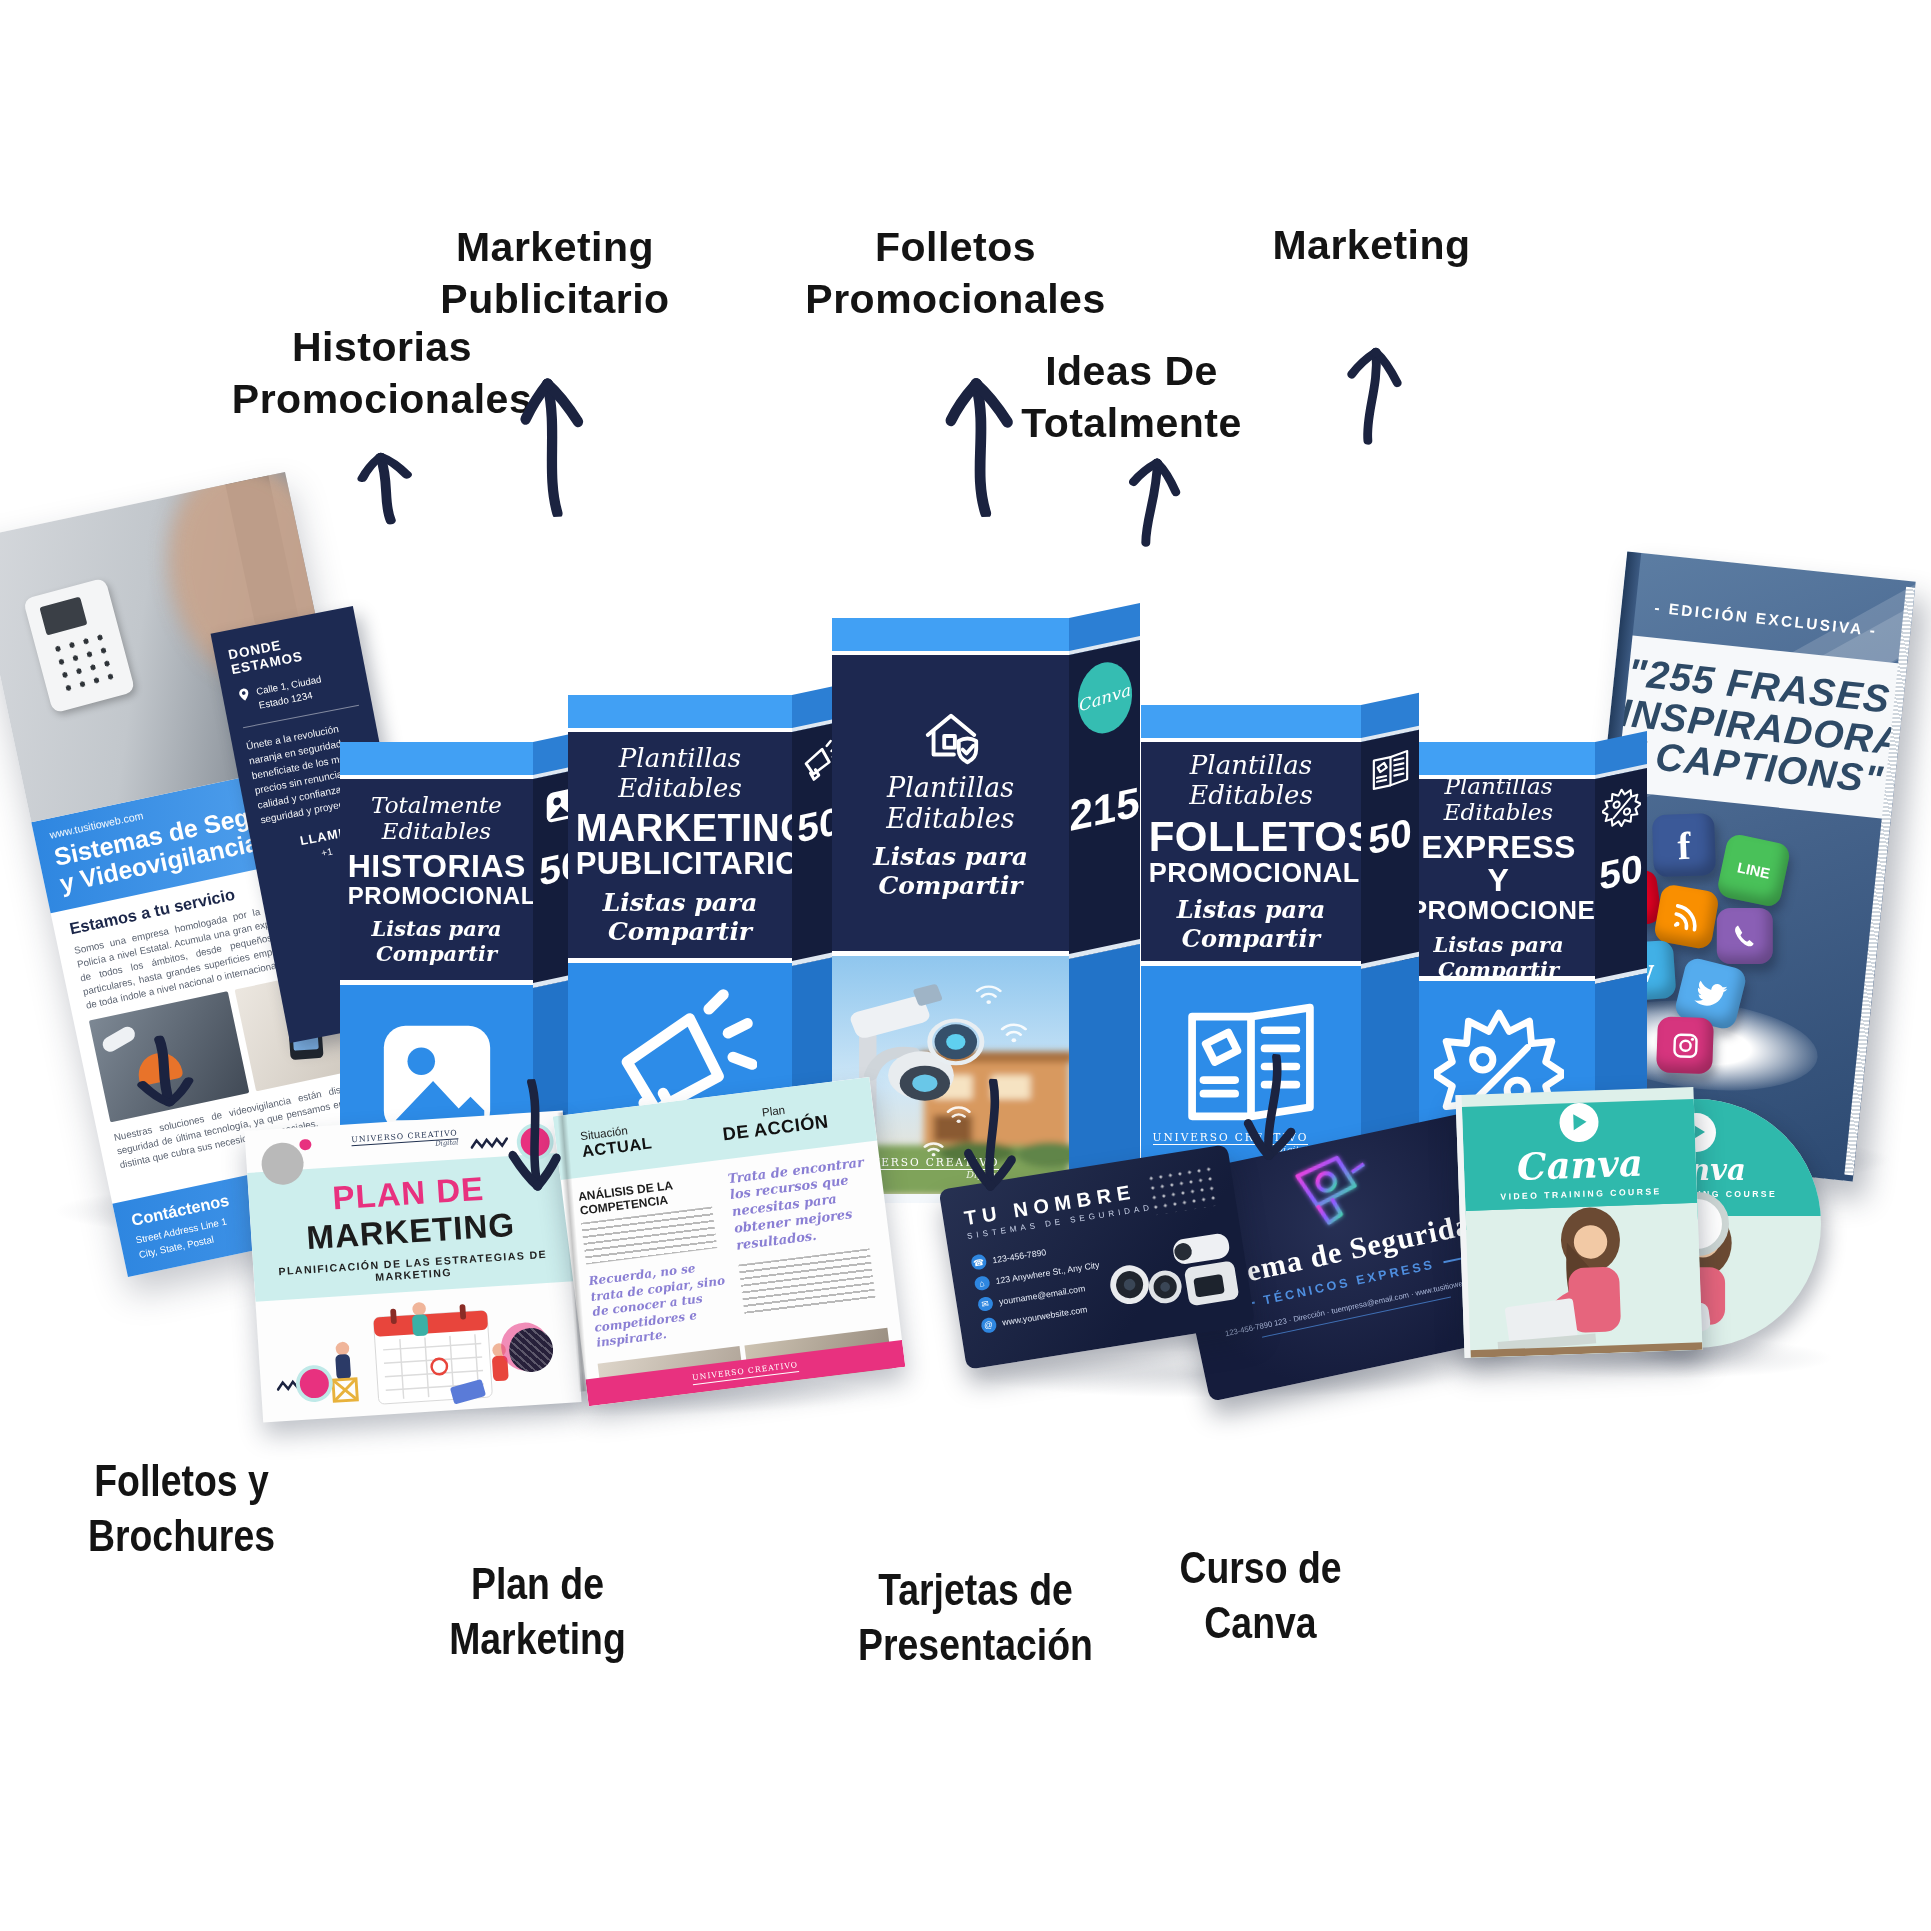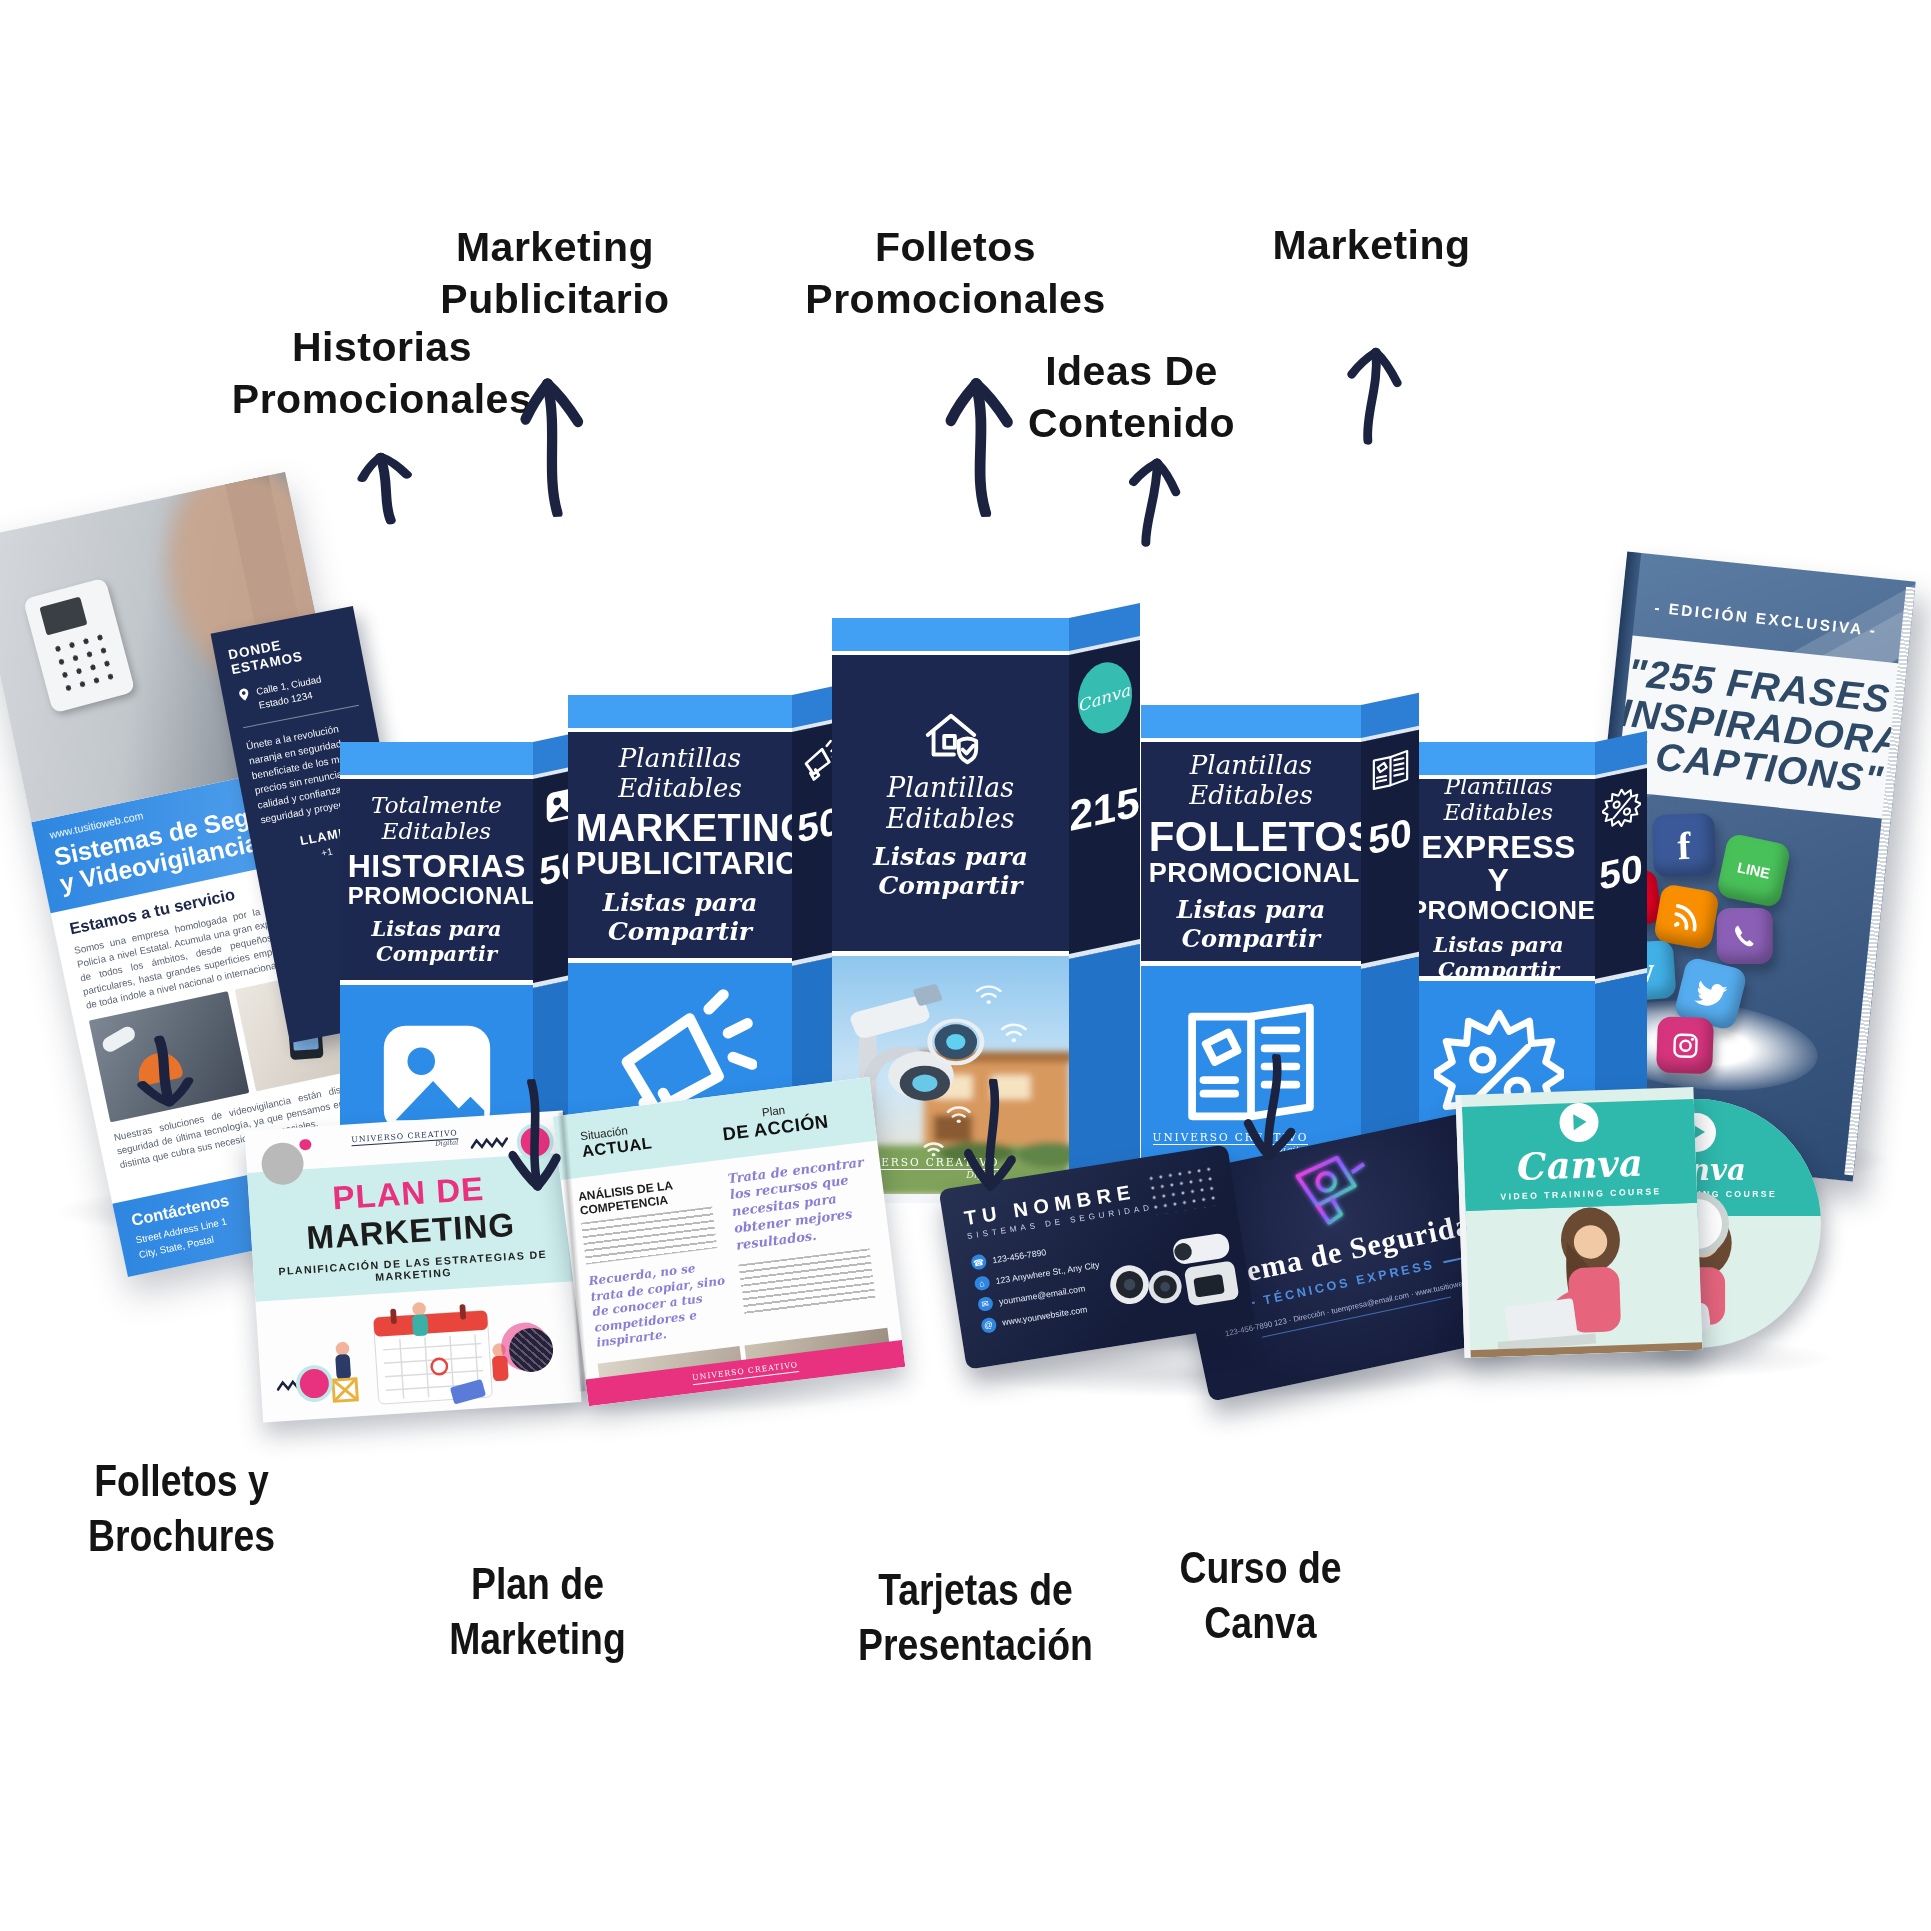--- a/index.html
+++ b/index.html
@@ -267,21 +267,21 @@
   <div class="label" style="left:381px;top:222px;width:348px;">
     <div>Marketing</div>
     <div>Publicitario</div>
   </div>
   <div class="label" style="left:772px;top:222px;width:367px;">
     <div>Folletos</div>
     <div>Promocionales</div>
   </div>
   <div class="label" style="left:977px;top:346px;width:309px;">
     <div>Ideas De</div>
-    <div>Contenido</div>
+    <div>Totalmente</div>
   </div>
   <div class="label" style="left:1217px;top:220px;width:309px;">
     <div>Marketing</div>
   </div>
   <div class="label narrow" style="left:27px;top:1453px;width:309px;">
     <div>Folletos y</div>
     <div>Brochures</div>
   </div>
   <div class="label narrow" style="left:383px;top:1556px;width:309px;">
     <div>Plan de</div>

